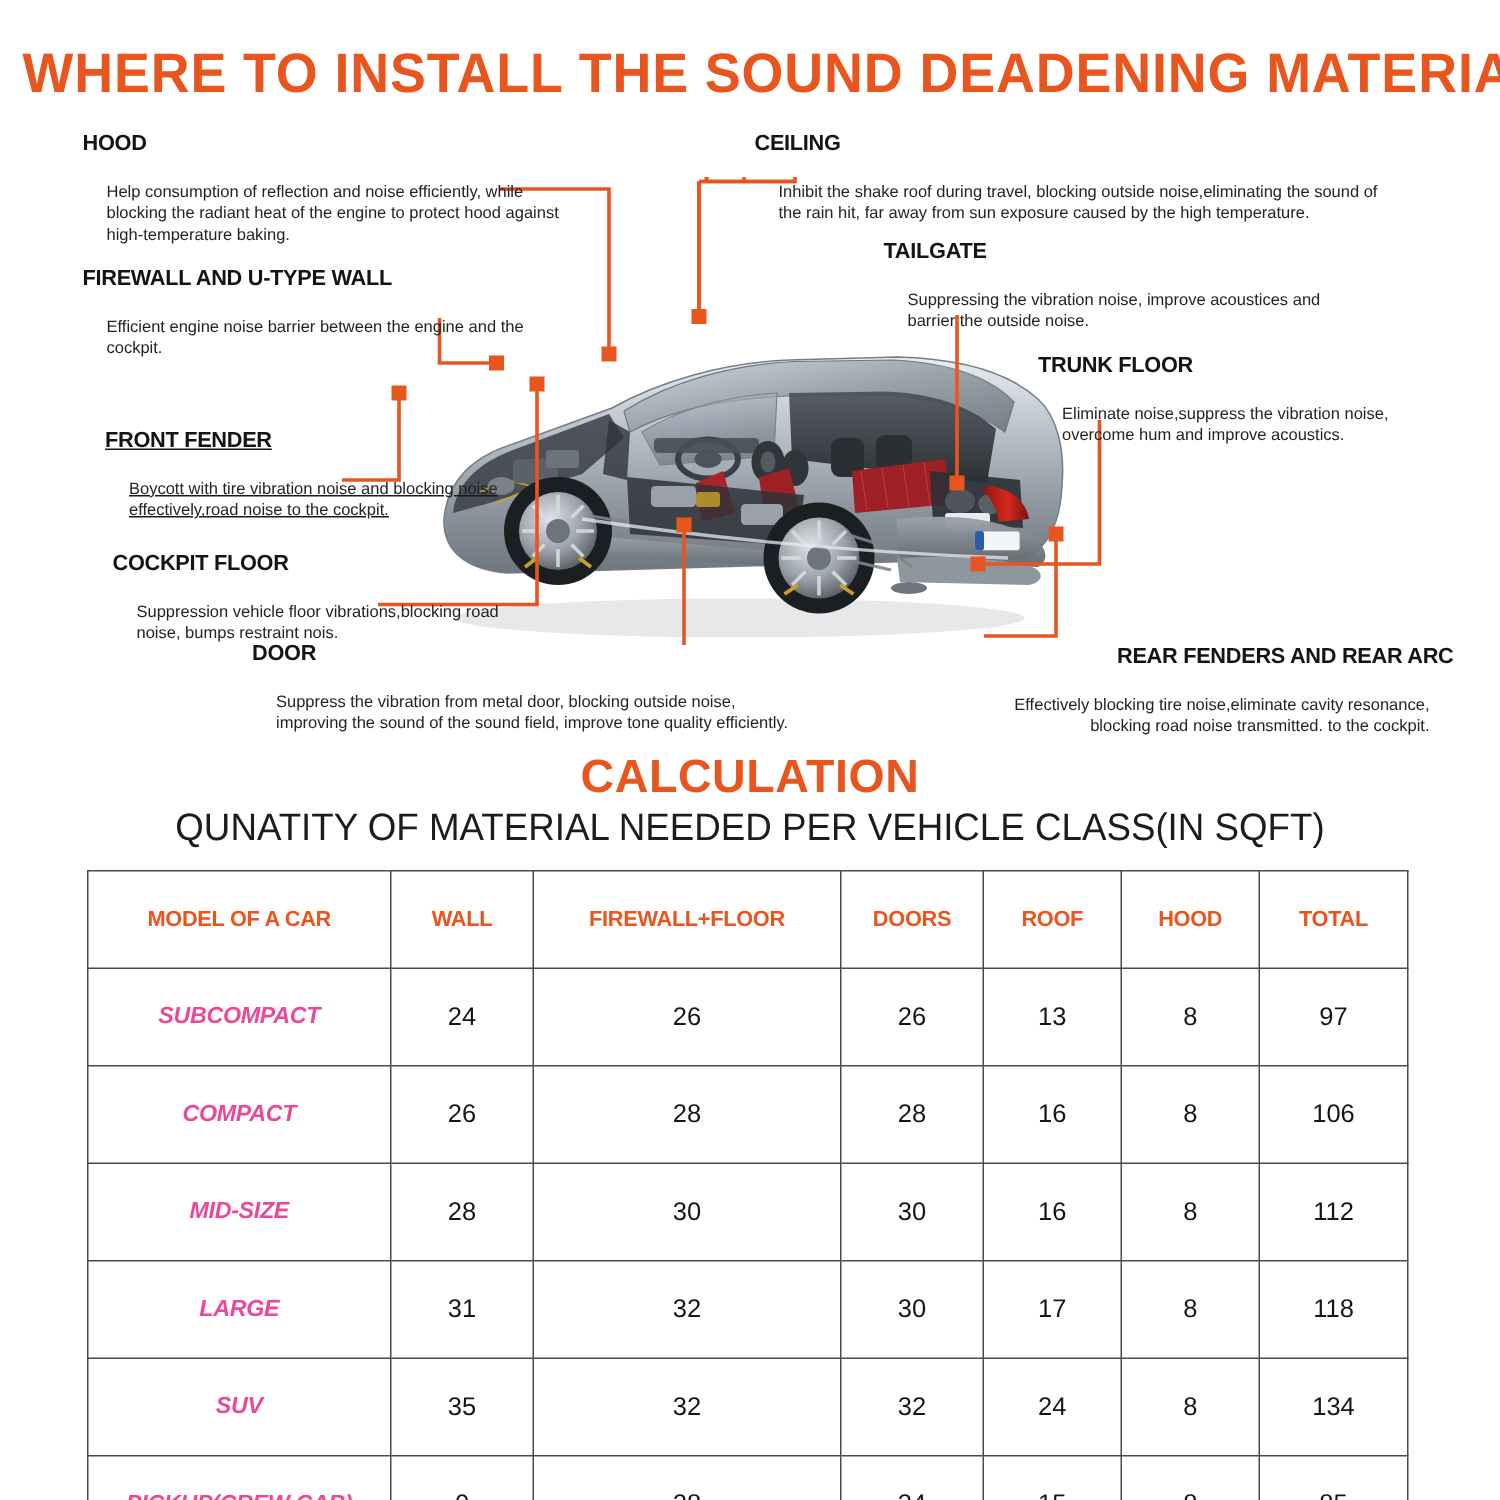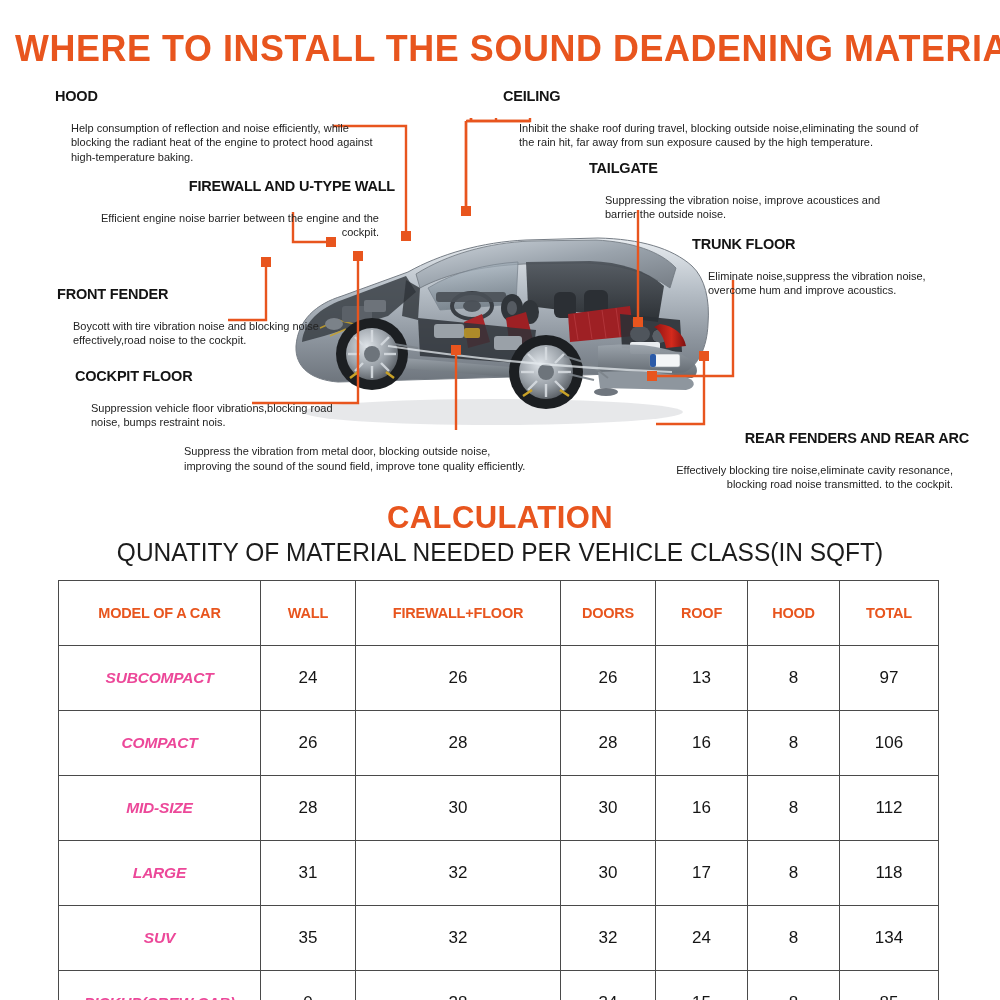--- a/index.html
+++ b/index.html
@@ -358,36 +358,37 @@
       <rect x="647" y="371" width="10" height="10"></rect>
       <rect x="699" y="351" width="10" height="10"></rect>
     </g>
   </svg>
 
   <div class="callout" style="left:55px; top:88px; width:340px;">
     <p class="c-title">HOOD</p>
     <p class="c-body">Help consumption of reflection and noise efficiently, while blocking the radiant heat of the engine to protect hood against high-temperature baking.</p>
   </div>
 
-  <div class="callout" style="left:55px; top:178px; width:340px;text-align:right;">
+  <div class="callout" style="left:55px; top:178px; width:340px;">
     <p class="c-title">FIREWALL AND U-TYPE WALL</p>
     <p class="c-body">Efficient engine noise barrier between the engine and the cockpit.</p>
   </div>
 
-  <div class="callout" style="left:57px; top:286px; width:290px;">
+  <div class="callout" style="left:70px; top:286px; width:290px;text-decoration:underline;">
     <p class="c-title">FRONT FENDER</p>
     <p class="c-body">Boycott with tire vibration noise and blocking noise effectively,road noise to the cockpit.</p>
   </div>
 
   <div class="callout" style="left:75px; top:368px; width:300px;">
     <p class="c-title">COCKPIT FLOOR</p>
     <p class="c-body">Suppression vehicle floor vibrations,blocking road noise, bumps restraint nois.</p>
   </div>
 
   <div class="callout" style="left:168px; top:428px; width:375px;">
+    <p class="c-title">DOOR</p>
     <p class="c-body">Suppress the vibration from metal door, blocking outside noise, improving the sound of the sound field, improve tone quality efficiently.</p>
   </div>
 
   <div class="callout" style="left:503px; top:88px; width:440px;">
     <p class="c-title">CEILING</p>
     <p class="c-body">Inhibit the shake roof during travel, blocking outside noise,eliminating the sound of the rain hit, far away from sun exposure caused by the high temperature.</p>
   </div>
 
   <div class="callout" style="left:589px; top:160px; width:330px;">
     <p class="c-title">TAILGATE</p>

